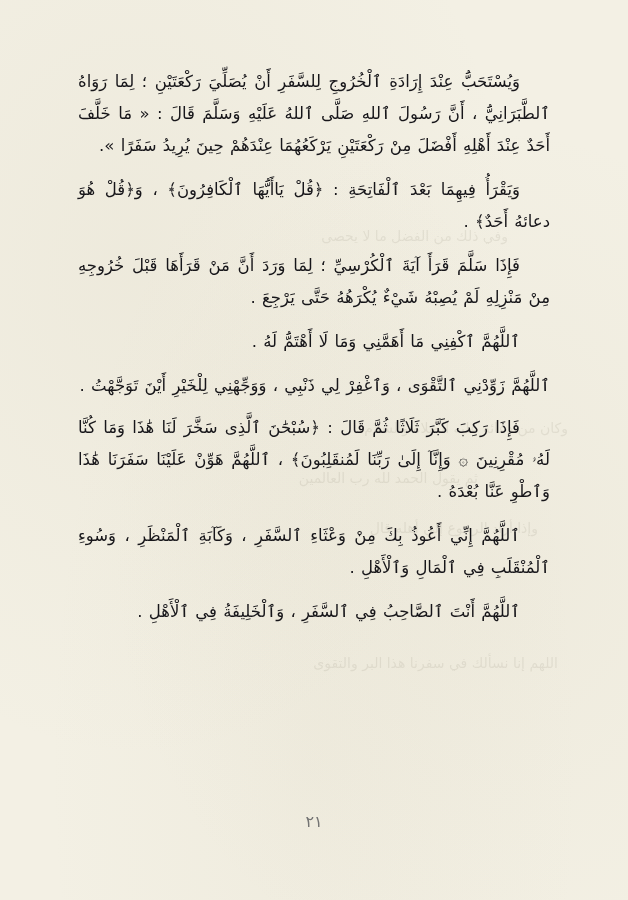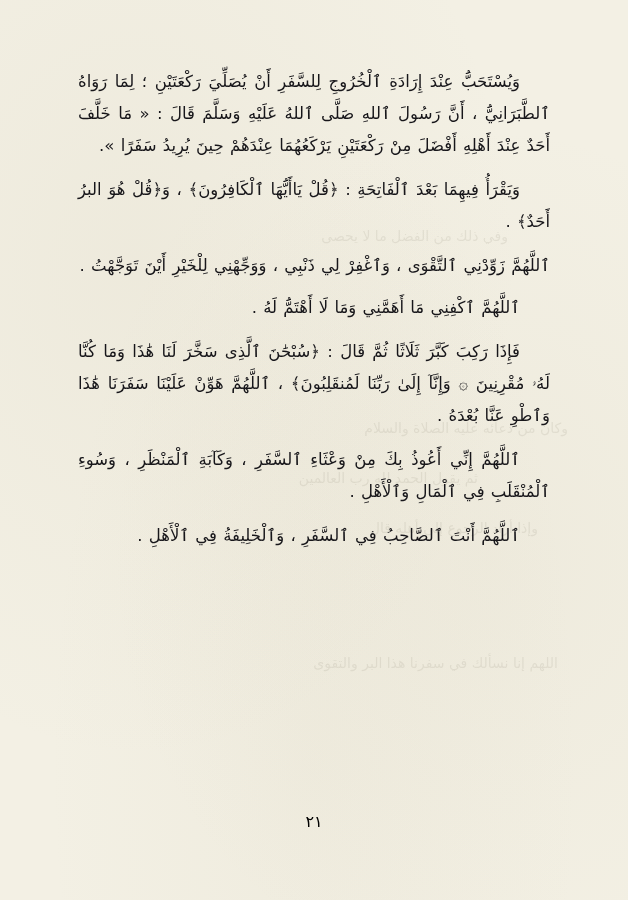--- a/index.html
+++ b/index.html
@@ -72,43 +72,44 @@
     margin-bottom: 10px;
   }
   .folio {
     position: absolute;
     left: 0;
     right: 0;
     top: 812px;
     text-align: center;
     font-family: "DejaVu Sans", sans-serif;
     font-size: 16px;
-    color: #000000;
+    color: #737373;
     direction: rtl;
     letter-spacing: 1px;
   }
 </style>
 </head>
 <body>
 
 <div class="page">
 
   <div class="ghost">
     <span style="top:228px; right:120px;">وفي ذلك من الفضل ما لا يحصى</span>
     <span style="top:420px; right:60px;">وكان من دعائه عليه الصلاة والسلام</span>
     <span style="top:470px; right:150px;">ثم يقول الحمد لله رب العالمين</span>
     <span style="top:520px; right:90px;">وإذا أراد الرجوع إلى أهله قال</span>
     <span style="top:655px; right:70px;">اللهم إنا نسألك في سفرنا هذا البر والتقوى</span>
   </div>
 
   <div class="text-block">
     <p class="para">وَيُسْتَحَبُّ عِنْدَ إِرَادَةِ ٱلْخُرُوجِ لِلسَّفَرِ أَنْ يُصَلِّيَ رَكْعَتَيْنِ ؛ لِمَا رَوَاهُ ٱلطَّبَرَانِيُّ ، أَنَّ رَسُولَ ٱللهِ صَلَّى ٱللهُ عَلَيْهِ وَسَلَّمَ قَالَ : «‍ مَا خَلَّفَ أَحَدٌ عِنْدَ أَهْلِهِ أَفْضَلَ مِنْ رَكْعَتَيْنِ يَرْكَعُهُمَا عِنْدَهُمْ حِينَ يُرِيدُ سَفَرًا ‍».</p>
-    <p class="para">وَيَقْرَأُ فِيهِمَا بَعْدَ ٱلْفَاتِحَةِ : ﴿قُلْ يَاأَيُّهَا ٱلْكَافِرُونَ﴾ ، وَ﴿قُلْ هُوَ البرُ أَحَدٌ﴾ .</p>
+    <p class="para">وَيَقْرَأُ فِيهِمَا بَعْدَ ٱلْفَاتِحَةِ : ﴿قُلْ يَاأَيُّهَا ٱلْكَافِرُونَ﴾ ، وَ﴿قُلْ هُوَ دعائهُ أَحَدٌ﴾ .</p>
+    <p class="para">فَإِذَا سَلَّمَ قَرَأَ آيَةَ ٱلْكُرْسِيِّ ؛ لِمَا وَرَدَ أَنَّ مَنْ قَرَأَهَا قَبْلَ خُرُوجِهِ مِنْ مَنْزِلِهِ لَمْ يُصِبْهُ شَيْءٌ يُكْرَهُهُ حَتَّى يَرْجِعَ .</p>
+    <p class="para">ٱللَّهُمَّ ٱكْفِنِي مَا أَهَمَّنِي وَمَا لَا أَهْتَمُّ لَهُ .</p>
     <p class="para noindent tight">ٱللَّهُمَّ زَوِّدْنِي ٱلتَّقْوَى ، وَٱغْفِرْ لِي ذَنْبِي ، وَوَجِّهْنِي لِلْخَيْرِ أَيْنَ تَوَجَّهْتُ .</p>
-    <p class="para">ٱللَّهُمَّ ٱكْفِنِي مَا أَهَمَّنِي وَمَا لَا أَهْتَمُّ لَهُ .</p>
     <p class="para">فَإِذَا رَكِبَ كَبَّرَ ثَلَاثًا ثُمَّ قَالَ : ﴿سُبْحَٰنَ ٱلَّذِى سَخَّرَ لَنَا هَٰذَا وَمَا كُنَّا لَهُۥ مُقْرِنِينَ ۞ وَإِنَّآ إِلَىٰ رَبِّنَا لَمُنقَلِبُونَ﴾ ، ٱللَّهُمَّ هَوِّنْ عَلَيْنَا سَفَرَنَا هَٰذَا وَٱطْوِ عَنَّا بُعْدَهُ .</p>
     <p class="para">ٱللَّهُمَّ إِنِّي أَعُوذُ بِكَ مِنْ وَعْثَاءِ ٱلسَّفَرِ ، وَكَآبَةِ ٱلْمَنْظَرِ ، وَسُوءِ ٱلْمُنْقَلَبِ فِي ٱلْمَالِ وَٱلْأَهْلِ .</p>
     <p class="para">ٱللَّهُمَّ أَنْتَ ٱلصَّاحِبُ فِي ٱلسَّفَرِ ، وَٱلْخَلِيفَةُ فِي ٱلْأَهْلِ .</p>
   </div>
 
   <div class="folio">٢١</div>
 
 </div>
 
 </body></html>

